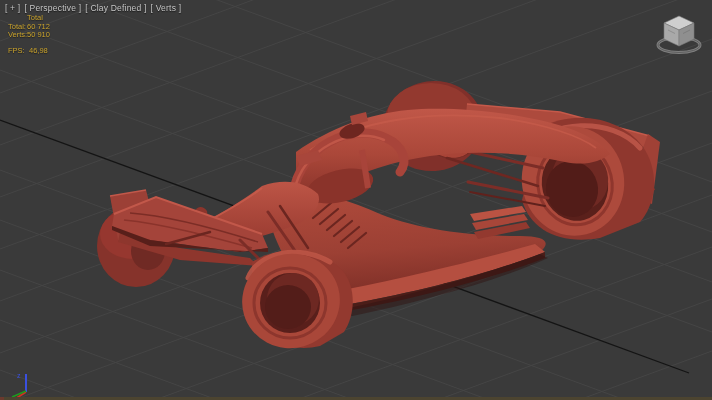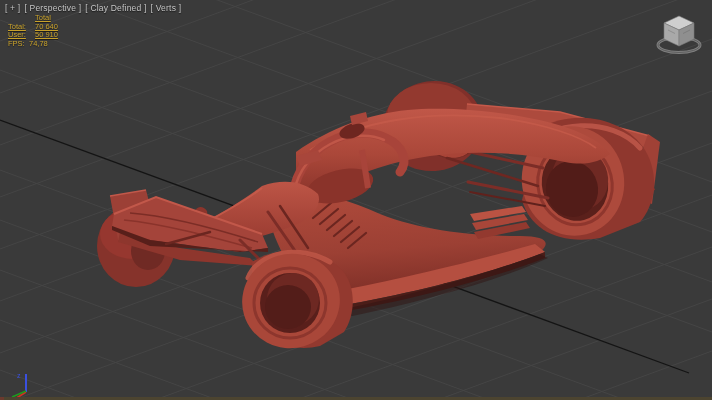--- a/index.html
+++ b/index.html
@@ -12,22 +12,22 @@
   .vp-label{
     position:absolute;top:3px;left:5px;display:flex;gap:4px;
     font-size:8.5px;color:#c6c6c6;letter-spacing:.2px;user-select:none;
     text-shadow:0 1px 1px rgba(0,0,0,.6);
   }
   .vp-label span{cursor:pointer;}
   .stats{
     position:absolute;top:14px;left:8px;color:#c9a22b;font-size:7.5px;
     line-height:8.5px;user-select:none;text-shadow:0 1px 1px rgba(0,0,0,.5);
   }
-  .stats .grid2{display:grid;grid-template-columns:19px auto;column-gap:8px;text-decoration:underline;}
-  .stats .fps-row{display:grid;grid-template-columns:19px auto;column-gap:2px;}
+  .stats .grid2{display:grid;grid-template-columns:19px auto;column-gap:0;}
+  .stats .fps-row{margin-top:7px;display:grid;grid-template-columns:19px auto;column-gap:2px;}
   .bottom-strip{
     position:absolute;left:0;bottom:0;width:712px;height:3px;
     background:#4c4430;
   }
   .bottom-strip .corner{
     position:absolute;left:0;bottom:0;width:4px;height:3px;background:#6b3a2e;
   }
 </style>
 </head>
 <body>
@@ -221,26 +221,26 @@
     <span>[ Perspective ]</span>
     <span>[ Clay Defined ]</span>
     <span>[ Verts ]</span>
   </div>
 
   <div class="stats">
     <div class="grid2">
       <span></span>
       <span>Total</span>
       <span>Total:</span>
-      <span>70 640</span>
-      <span>User:</span>
+      <span>60 712</span>
+      <span>Verts:</span>
       <span>50 910</span>
     </div>
     <div class="fps-row">
       <span>FPS:</span>
-      <span>74,78</span>
+      <span>46,98</span>
     </div>
   </div>
 
   <div class="bottom-strip">
     <div class="corner"></div>
   </div>
 </div>
 
 </body></html>

